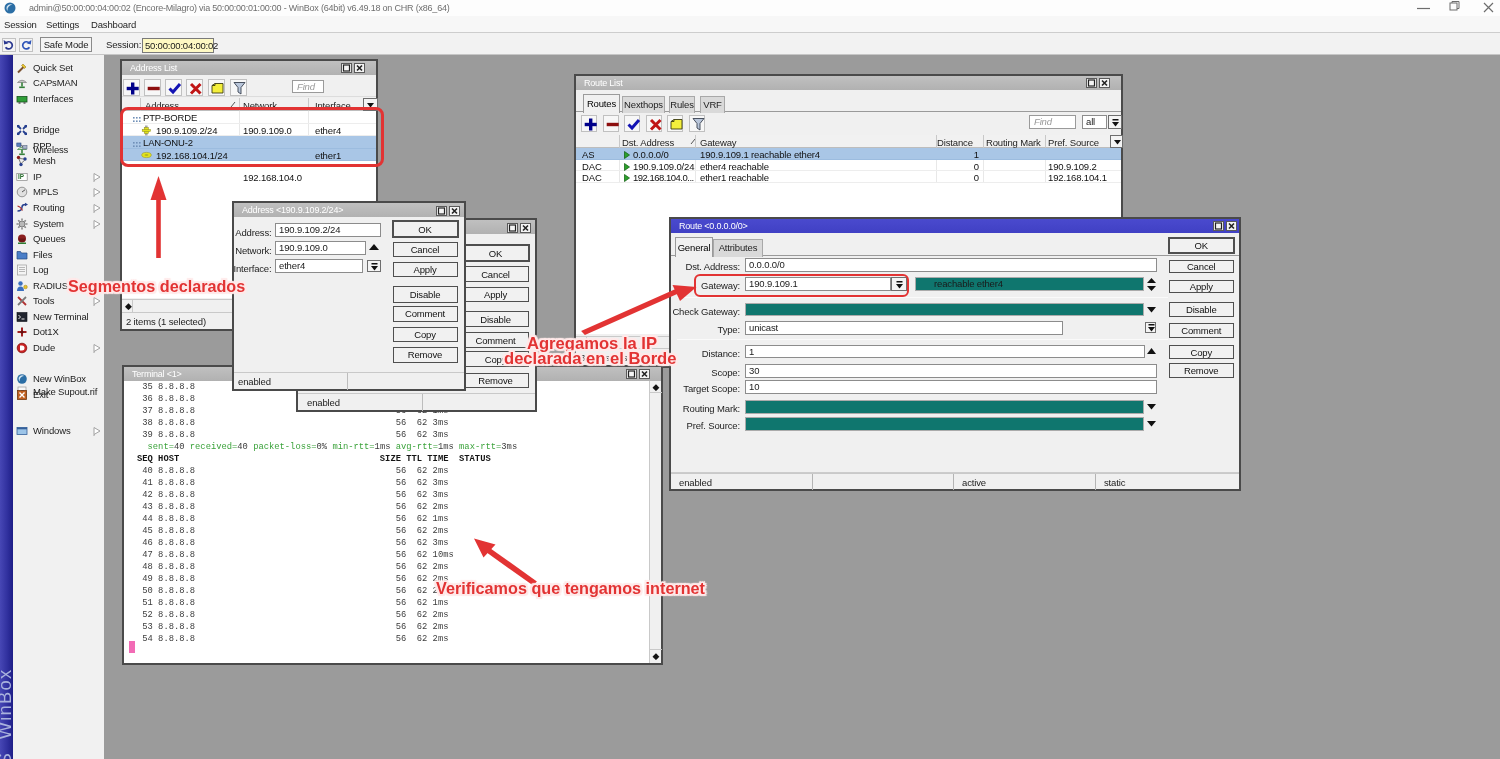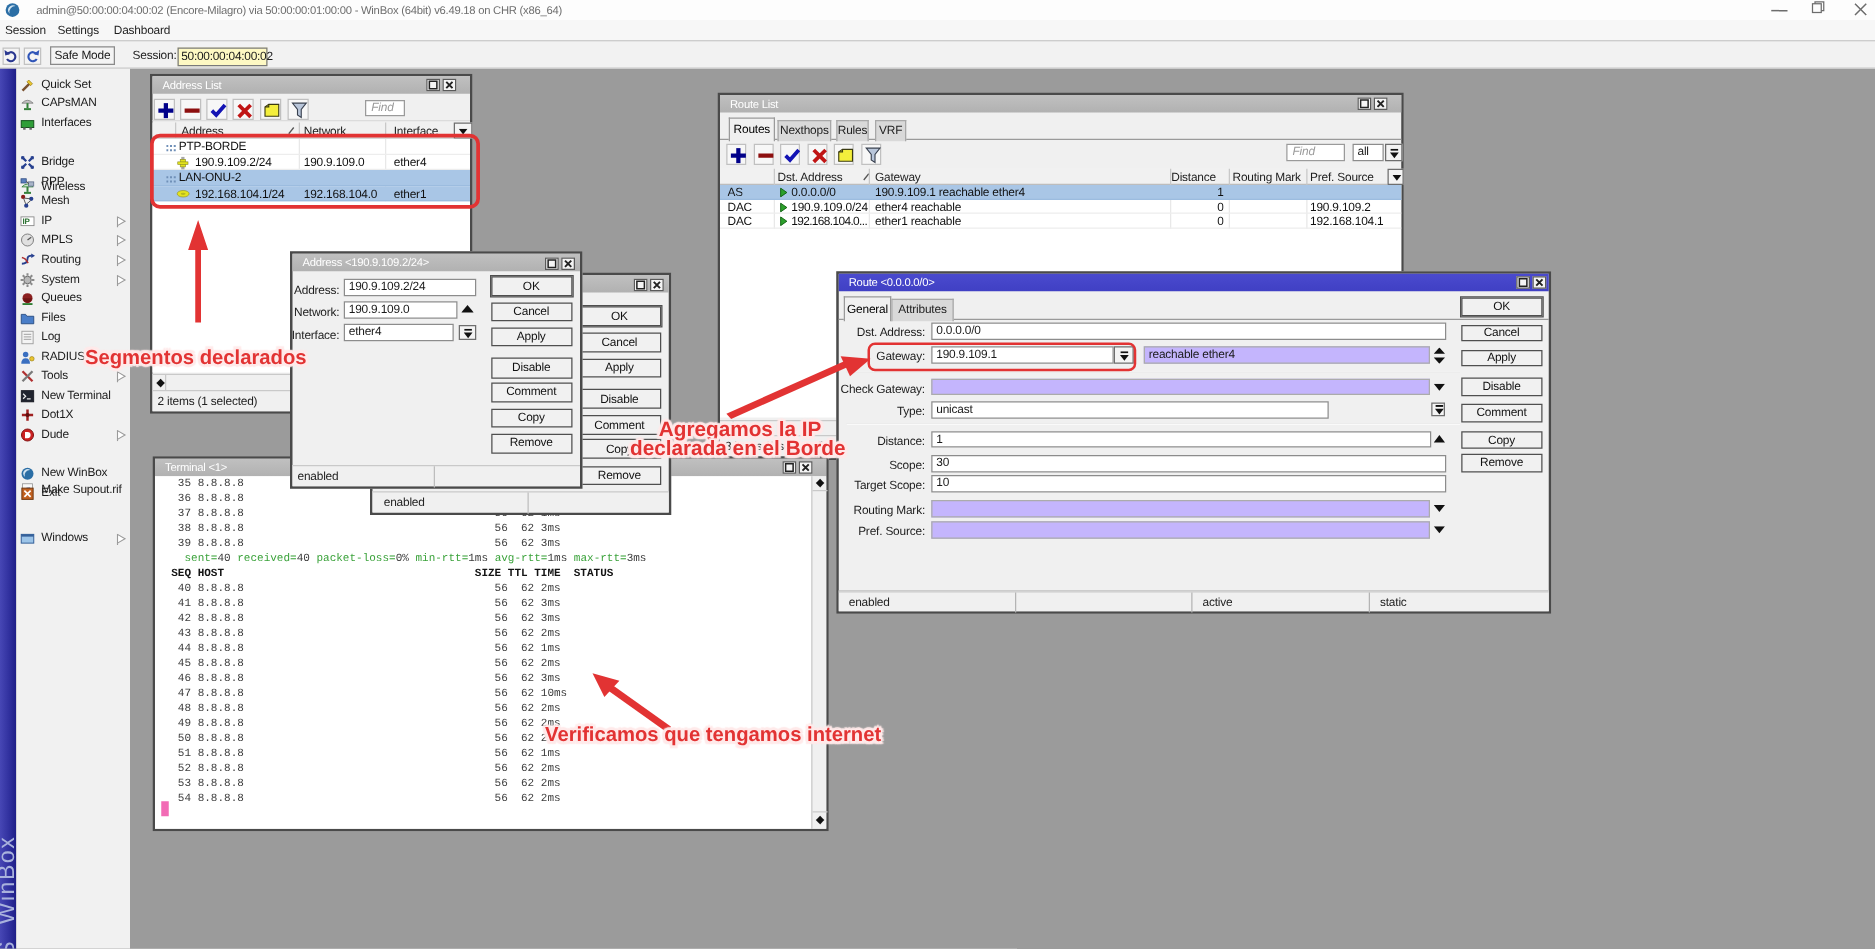--- a/index.html
+++ b/index.html
@@ -52,21 +52,21 @@
 .statusbar { position:absolute; left:0; right:0; bottom:0; background:#f0f0f0; border-top:1px solid #c9c9c9; }
 .statustext { position:absolute; top:2.5px; color:#222; white-space:nowrap; }
 .scrollrow { position:absolute; background:#f0f0f0; border-top:1px solid #c9c9c9; }
 .diamond { position:absolute; font-size:9px; color:#111; line-height:9px; }
 
 
 .dbtn { position:absolute; background:#f1f1f1; border:1px solid #4f4f4f; text-align:center; color:#111; }
 .dbtn.default { box-shadow:0 0 0 1px #4f4f4f; }
 .flabel { position:absolute; color:#1d1d1d; white-space:nowrap; font-size:9.5px; }
 .finput { position:absolute; background:#fff; border:1px solid #8c8c8c; padding-left:3px; white-space:nowrap; overflow:hidden; font-size:9.5px; }
-.fgray { position:absolute; background:#c4b5fd; border:1px solid #ababab; padding-left:3px; white-space:nowrap; font-size:9.5px; }
+.fgray { position:absolute; background:#0f766e; border:1px solid #ababab; padding-left:18px; white-space:nowrap; font-size:9.5px; }
 .combobtn { position:absolute; background:#f4f4f4; border:1px solid #6e6e6e; }
 .glyph { position:absolute; }
 .groove { position:absolute; height:1px; background:#cccccc; border-bottom:1px solid #fafafa; }
 .tab { position:absolute; text-align:center; }
 .tab.on { background:#f0f0f0; border:1px solid #9a9a9a; border-bottom:none; z-index:3; color:#000; }
 .tab.off { background:#d9d9d9; border:1px solid #a8a8a8; border-bottom:none; color:#222; }
 
 
 #termpre { position:absolute; font-family:"Liberation Mono", monospace; font-size:8.8px; letter-spacing:0; line-height:12px; color:#3c3c3c; white-space:pre; }
 #termpre .k { color:#3aa23a; }
@@ -451,21 +451,21 @@
                 </g>
               </svg></span>
             <span class="cell" style="left: 21px;">LAN-ONU-2</span>
           </div>
           <div class="lrow sel" style="top: 37.5px; height: 12.5px;">
             <span class="glyph" style="left: 19px; top: 1px;"><svg width="11" height="11">
                 <ellipse cx="5.5" cy="5" rx="4.8" ry="2.6" fill="#e3e31c" stroke="#9a9a30" stroke-width="0.6"></ellipse>
                 <ellipse cx="5.5" cy="5" rx="2" ry="0.9" fill="#b8b820"></ellipse>
               </svg></span>
             <span class="cell" style="left: 34px; width: 82px;">192.168.104.1/24</span>
-            <span class="cell" style="left: 121px; width: 64px;">192.168.104.0</span>
+            <span class="cell" style="left: 121px; width: 64px; margin-top: 22px;">192.168.104.0</span>
             <span class="cell" style="left: 193px; width: 47px;">ether1</span>
           </div>
         </div>
     </div>
     <div class="scrollrow" style="left:0;right:0;bottom:17px;height:13px">
       <span class="diamond" style="left:3px;top:2px">◆</span>
       <div class="vline" style="left:10px;top:0;height:13px"></div>
     </div>
     <div class="statusbar" style="height:17px">
       <span class="statustext" style="left:4px">2 items (1 selected)</span>

